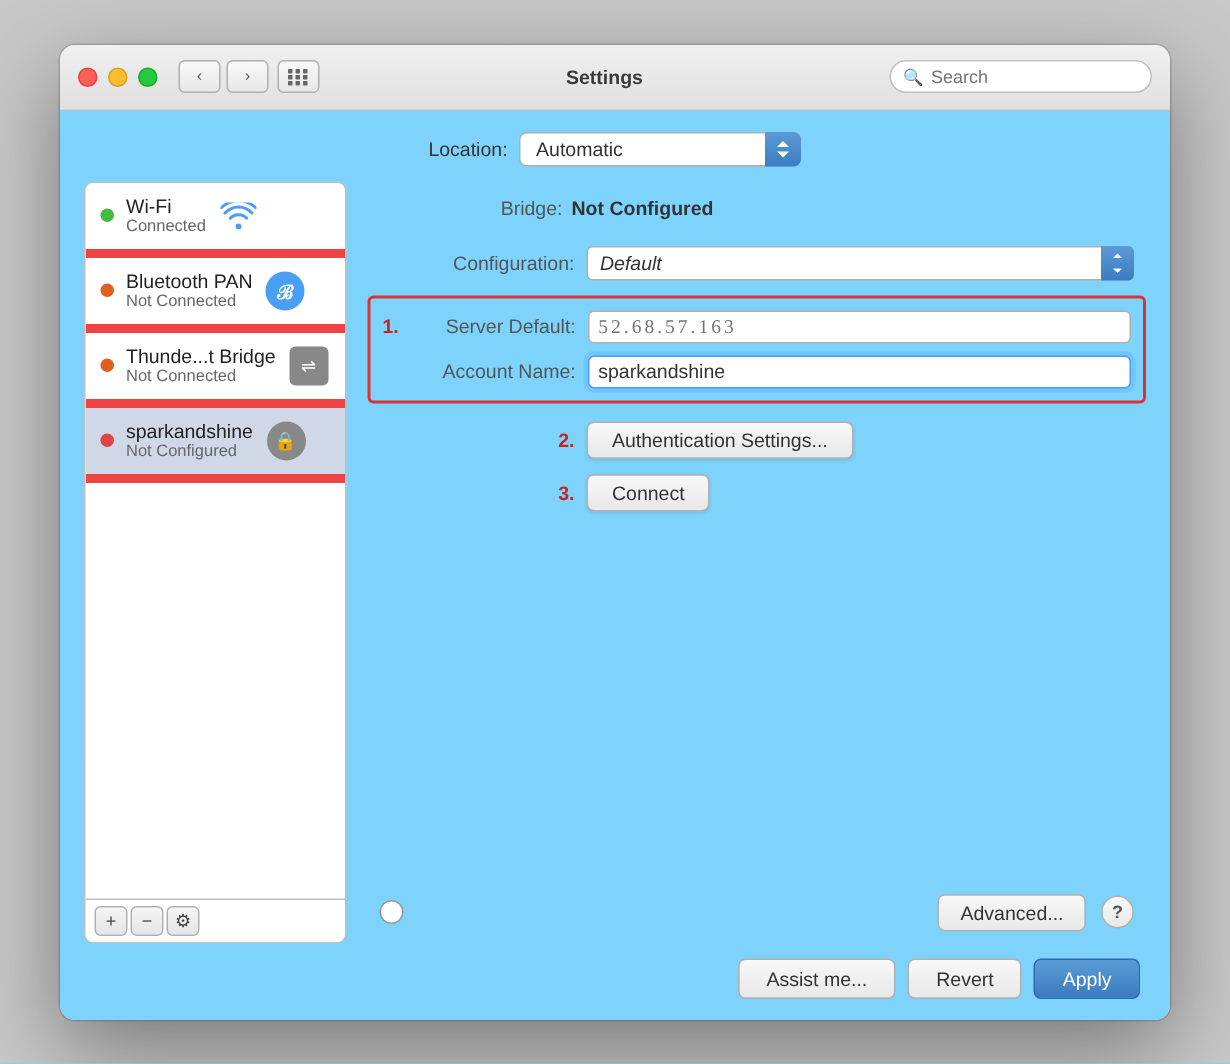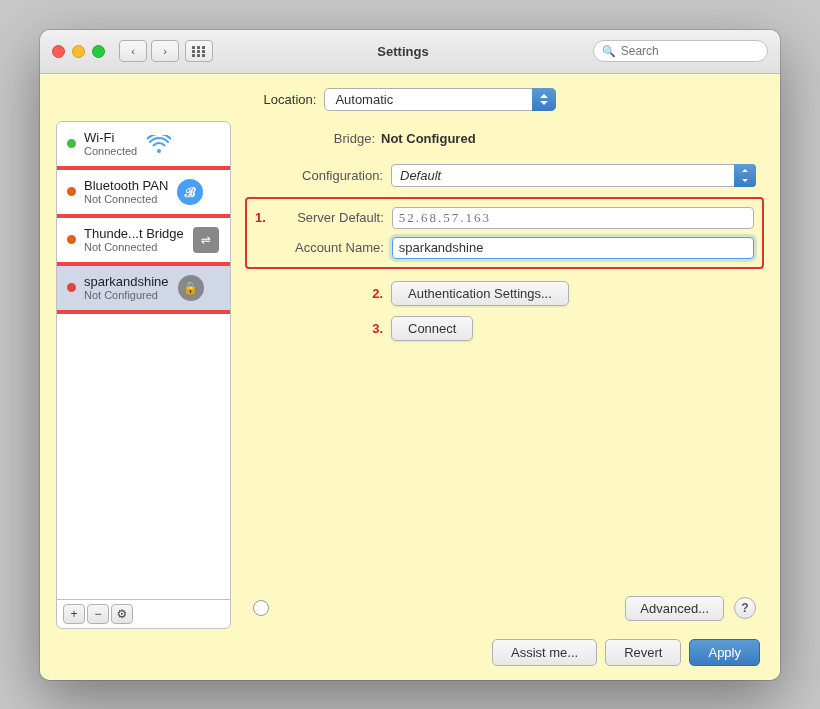--- a/index.html
+++ b/index.html
@@ -129,21 +129,21 @@
       font-size: 12px;
       color: #999;
       width: 100%;
     }
 
     
     .content {
       display: flex;
       flex-direction: column;
       flex: 1;
-      background: #fef9c3;
+      background: #7dd3fc;
       overflow: hidden;
     }
 
     
     .location-bar {
       display: flex;
       align-items: center;
       justify-content: center;
       padding: 14px 20px 10px;
       gap: 8px;
@@ -161,21 +161,21 @@
     }
 
     .location-select {
       appearance: none;
       background: white;
       border: 1px solid #b0b0b0;
       border-radius: 5px;
       padding: 3px 28px 3px 10px;
       font-size: 13px;
       color: #333;
-      width: 232px;
+      width: 188px;
       cursor: pointer;
     }
 
     .select-arrow {
       position: absolute;
       right: 0;
       top: 0;
       bottom: 0;
       width: 24px;
       background: linear-gradient(to bottom, #5b9bd5, #3a7cc1);
@@ -226,21 +226,21 @@
     .sidebar-list {
       flex: 1;
       overflow-y: auto;
     }
 
     .sidebar-item {
       display: flex;
       align-items: center;
       padding: 8px 10px;
       gap: 8px;
-      border-bottom: 4px solid #ef4444;
+      border-bottom: 6px solid #ef4444;
       cursor: pointer;
     }
 
     .sidebar-item.selected {
       background: #d0d8e8;
     }
 
     .sidebar-item-icon {
       width: 28px;
       height: 28px;

